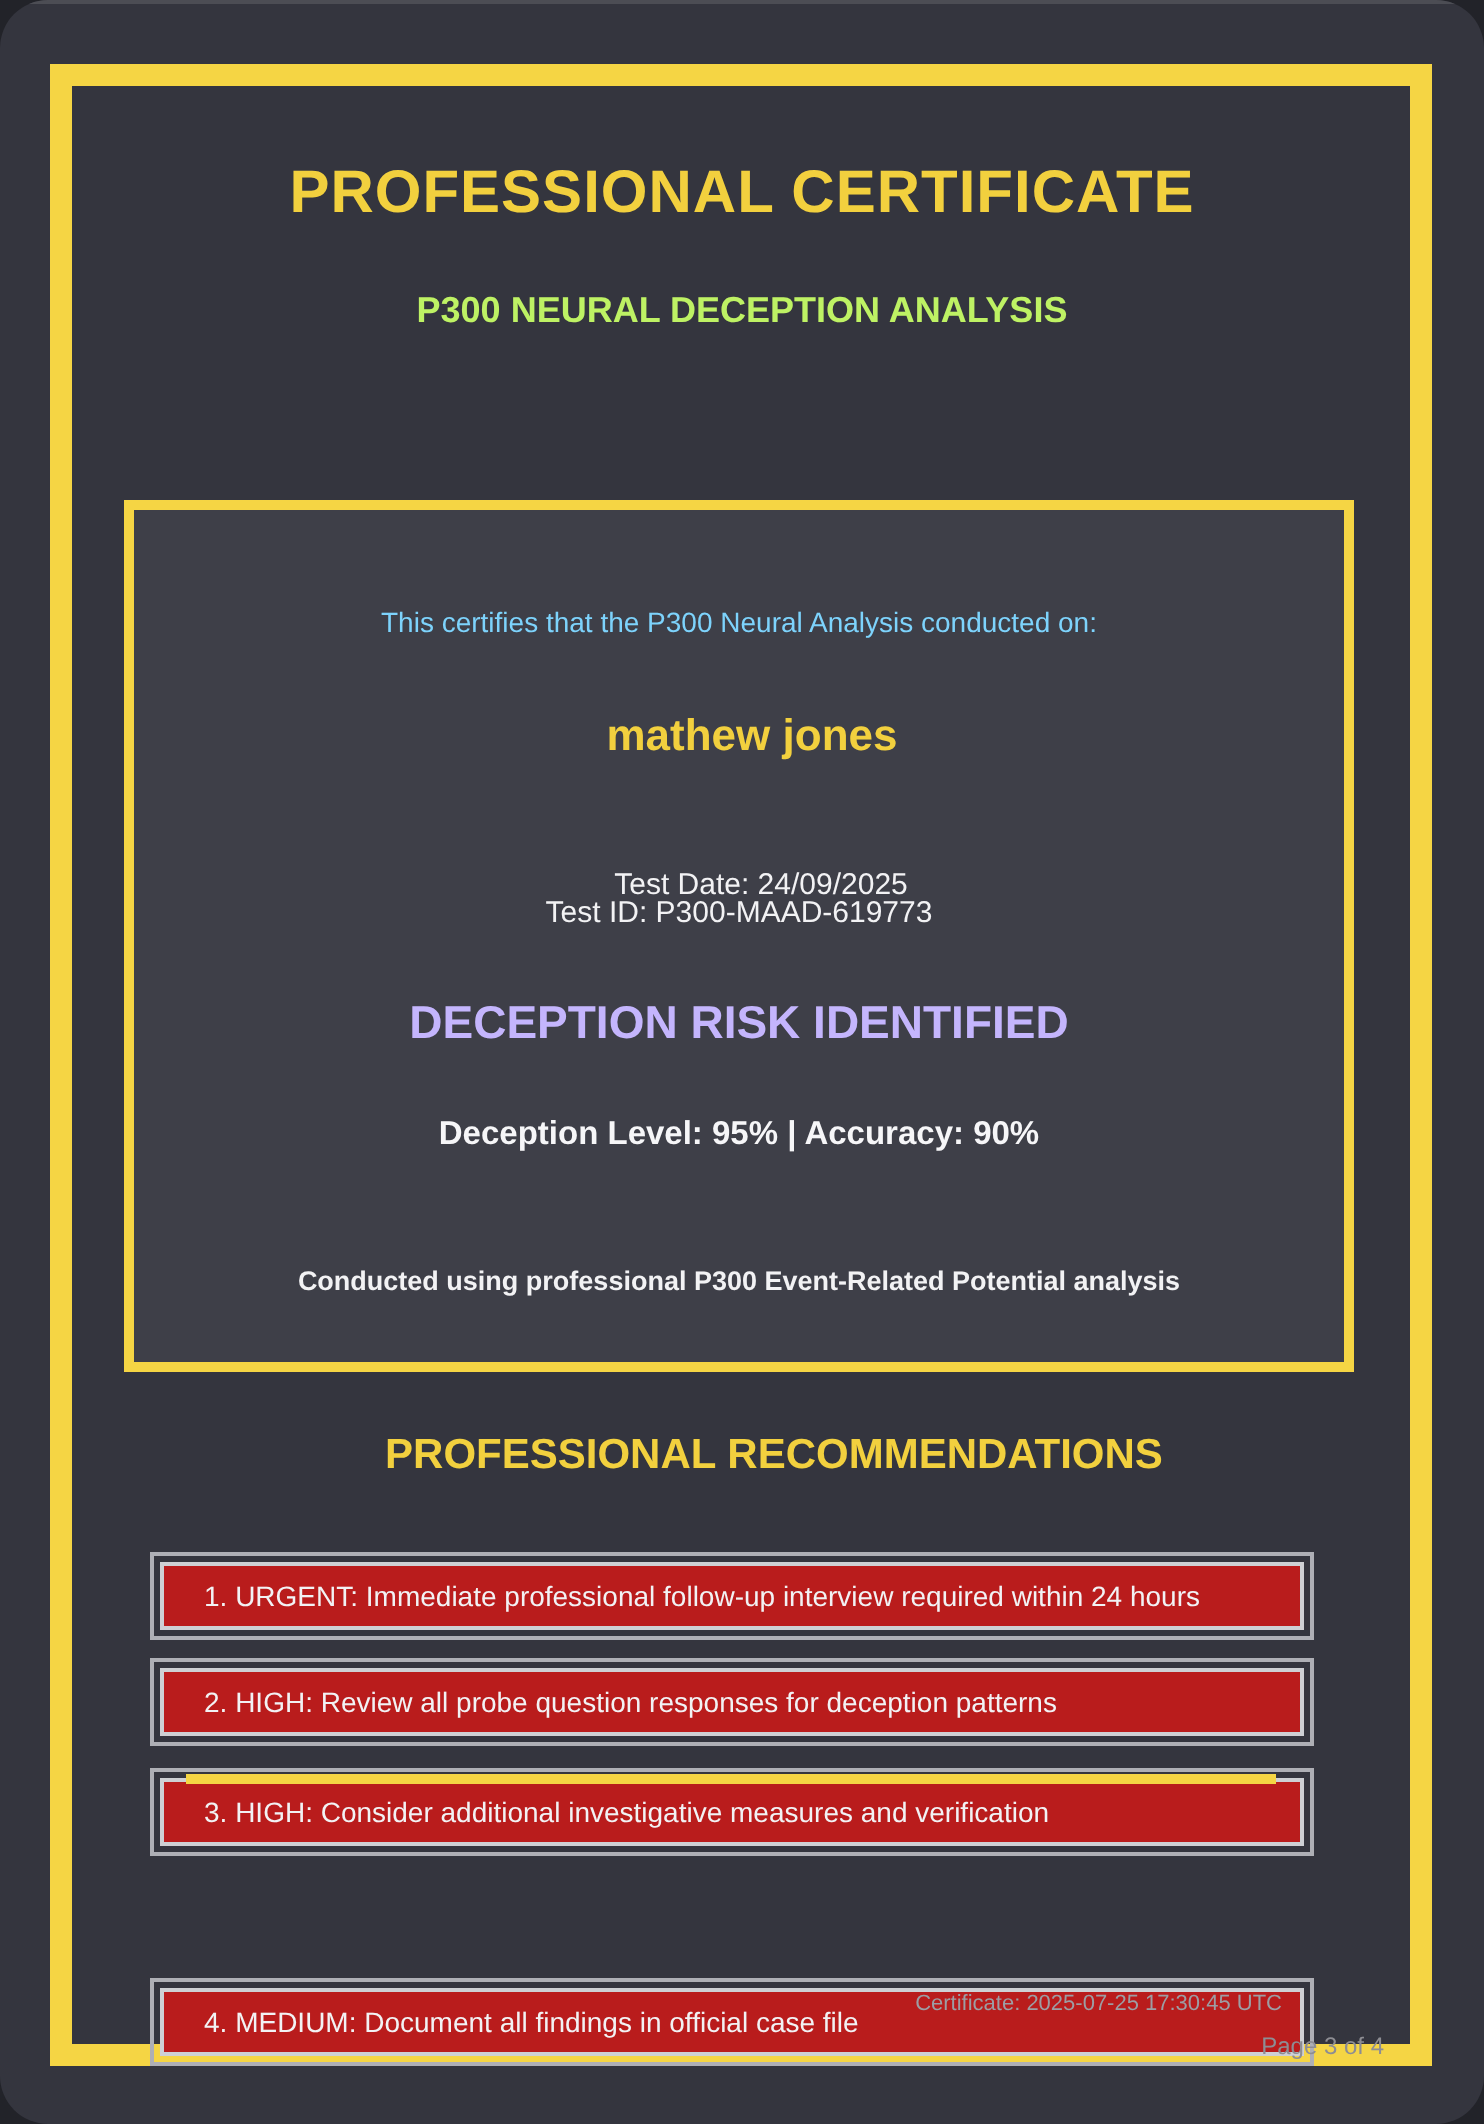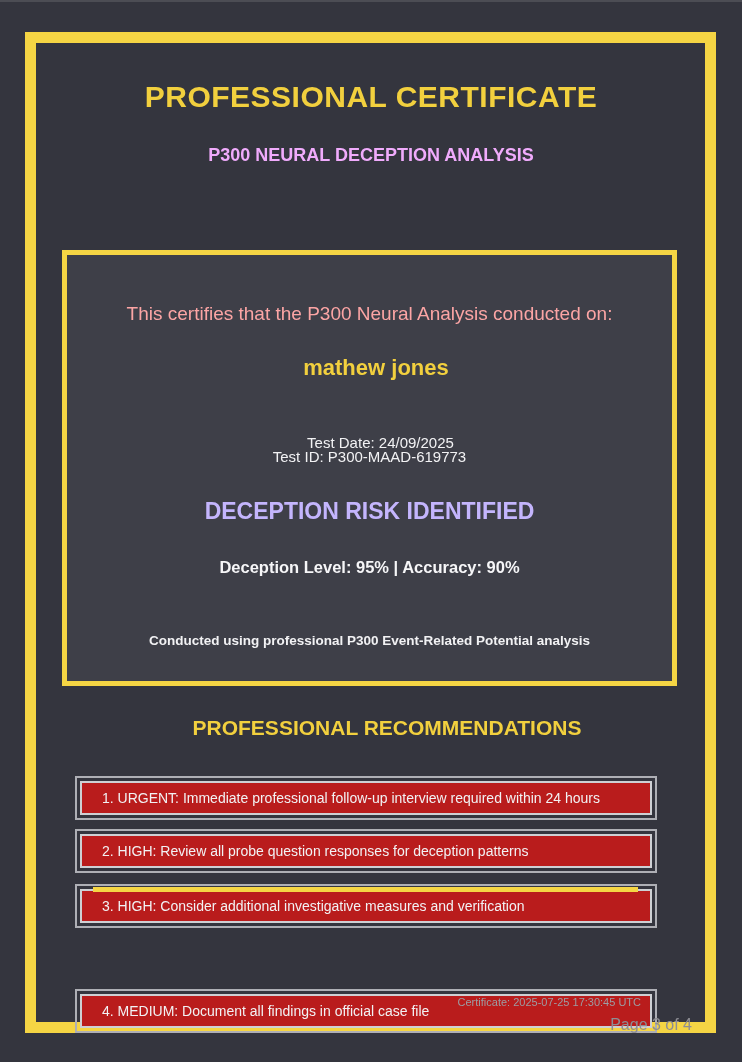--- a/index.html
+++ b/index.html
@@ -4,20 +4,21 @@
 <style>
   html, body { margin: 0; padding: 0; background: #222329; }
   .page {
     position: relative;
     width: 742px;
     height: 1062px;
     background: #34353e;
     font-family: "Liberation Sans", sans-serif;
     overflow: hidden;
     margin: 0 auto;
+    border-radius: 24px;
   }
   .topline {
     position: absolute; top: 0; left: 0; right: 0; height: 2px;
     background: #4c4d54;
   }
   .frame {
     position: absolute;
     left: 25px; top: 32px;
     width: 691px; height: 1001px;
     border: 11px solid #f5d544;
@@ -26,34 +27,34 @@
   .doc-title {
     position: absolute; left: 0; right: 0; top: 80px;
     text-align: center;
     color: #f2d03e;
     font-size: 30px; font-weight: bold; letter-spacing: 0.5px;
     line-height: 34px;
   }
   .doc-subtitle {
     position: absolute; left: 0; right: 0; top: 144px;
     text-align: center;
-    color: #f0abfc;
+    color: #bef264;
     font-size: 18px; font-weight: bold;
     line-height: 22px;
   }
   .cert-box {
     position: absolute;
     left: 62px; top: 250px;
     width: 615px; height: 436px;
     border: 5px solid #f5d544;
     background: #3e3f48;
     box-sizing: border-box;
   }
   .cert-box .line { position: absolute; left: 0; right: 0; text-align: center; }
-  .cert-intro   { top: 48px;  color: #fca5a5; font-size: 19px; }
+  .cert-intro   { top: 48px;  color: #7dd3fc; font-size: 14px; }
   .cert-name    { top: 100px; color: #f2d03e; font-size: 22px; font-weight: bold; padding-left: 13px; }
   .cert-date    { top: 179px; color: #f2f2f4; font-size: 15px; padding-left: 22px; }
   .cert-id      { top: 193px; color: #f2f2f4; font-size: 15px; }
   .cert-risk    { top: 243px; color: #c4b5fd; font-size: 23px; font-weight: bold; }
   .cert-metrics { top: 303px; color: #f6f6f8; font-size: 16.5px; font-weight: bold; }
   .cert-method  { top: 378px; color: #f2f2f4; font-size: 13.5px; font-weight: bold; }
   .rec-heading {
     position: absolute; left: 16px; right: 0; top: 716px;
     text-align: center;
     color: #f2d03e;
@@ -95,21 +96,21 @@
     position: absolute;
     top: 5px; right: 14px;
     color: #9d9da3;
     font-size: 11px;
     z-index: 2;
   }
   .page-footer {
     position: absolute;
     top: 1016px; right: 50px;
     color: #8d8d93;
-    font-size: 16px;
+    font-size: 12px;
     z-index: 3;
   }
 </style>
 </head>
 <body>
 
 <div class="page">
   <div class="topline"></div>
 
   <div class="frame"></div>

